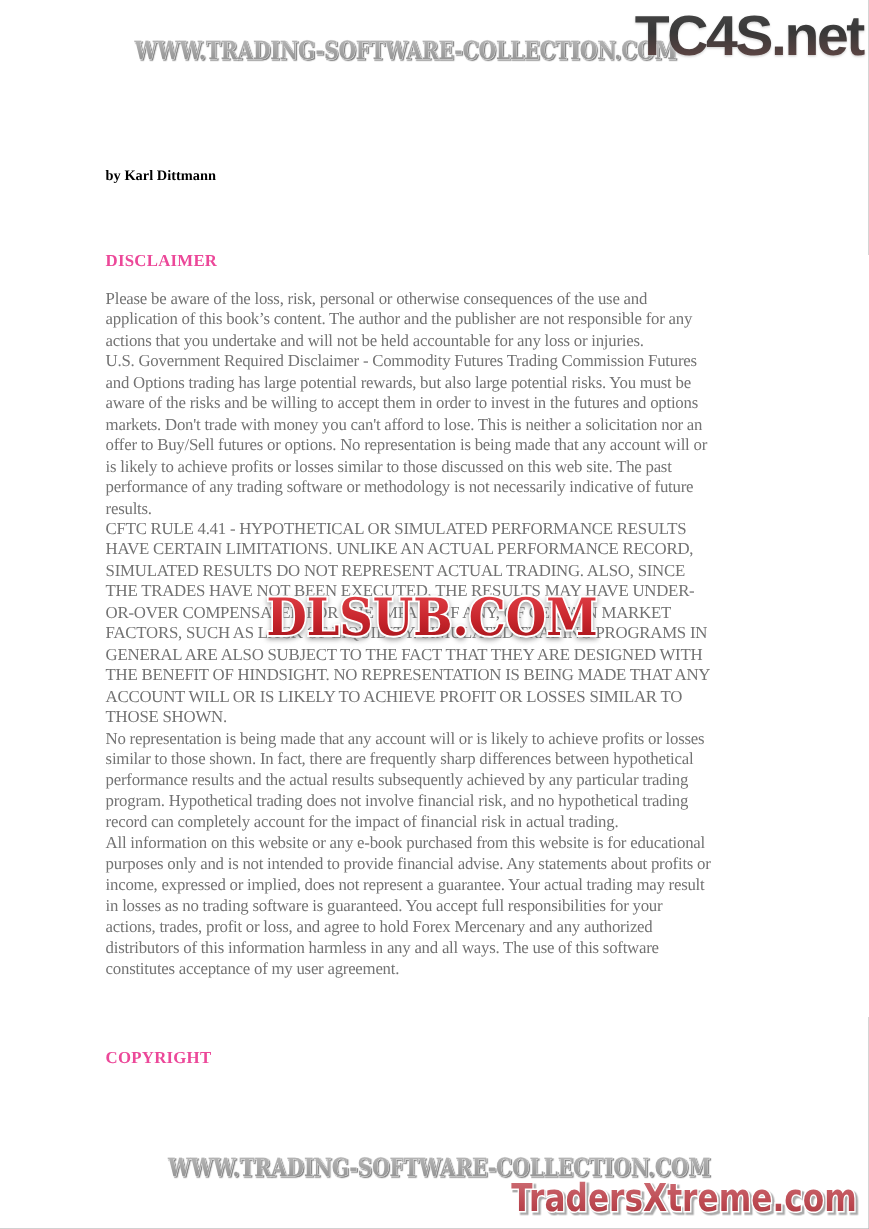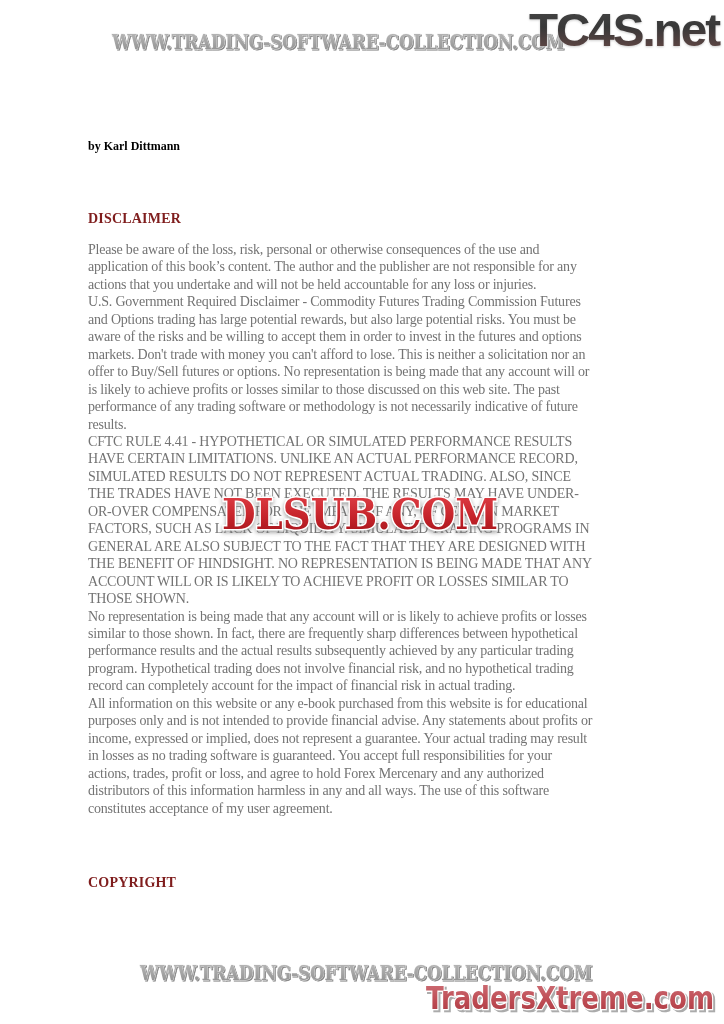--- a/index.html
+++ b/index.html
@@ -67,21 +67,21 @@
     position:absolute;left:88px;top:84px;
     font-size:29px;font-weight:bold;color:#000;
     letter-spacing:0.5px;line-height:1.1;
   }
   .author{
     position:absolute;left:88px;top:139px;
     font-size:12px;font-weight:bold;color:#000;
   }
   .section-heading{
     position:absolute;left:88px;
-    font-size:14px;font-weight:bold;color:#7f1d1d;
+    font-size:14px;font-weight:bold;color:#ec4899;
     letter-spacing:0.2px;
   }
   .h-disclaimer{top:211px;}
   .h-copyright{top:875px;}
   .body-text{
     position:absolute;left:88px;
     font-size:14px;line-height:17.45px;
     letter-spacing:-0.2px;
     white-space:pre;
     color:#737373;

